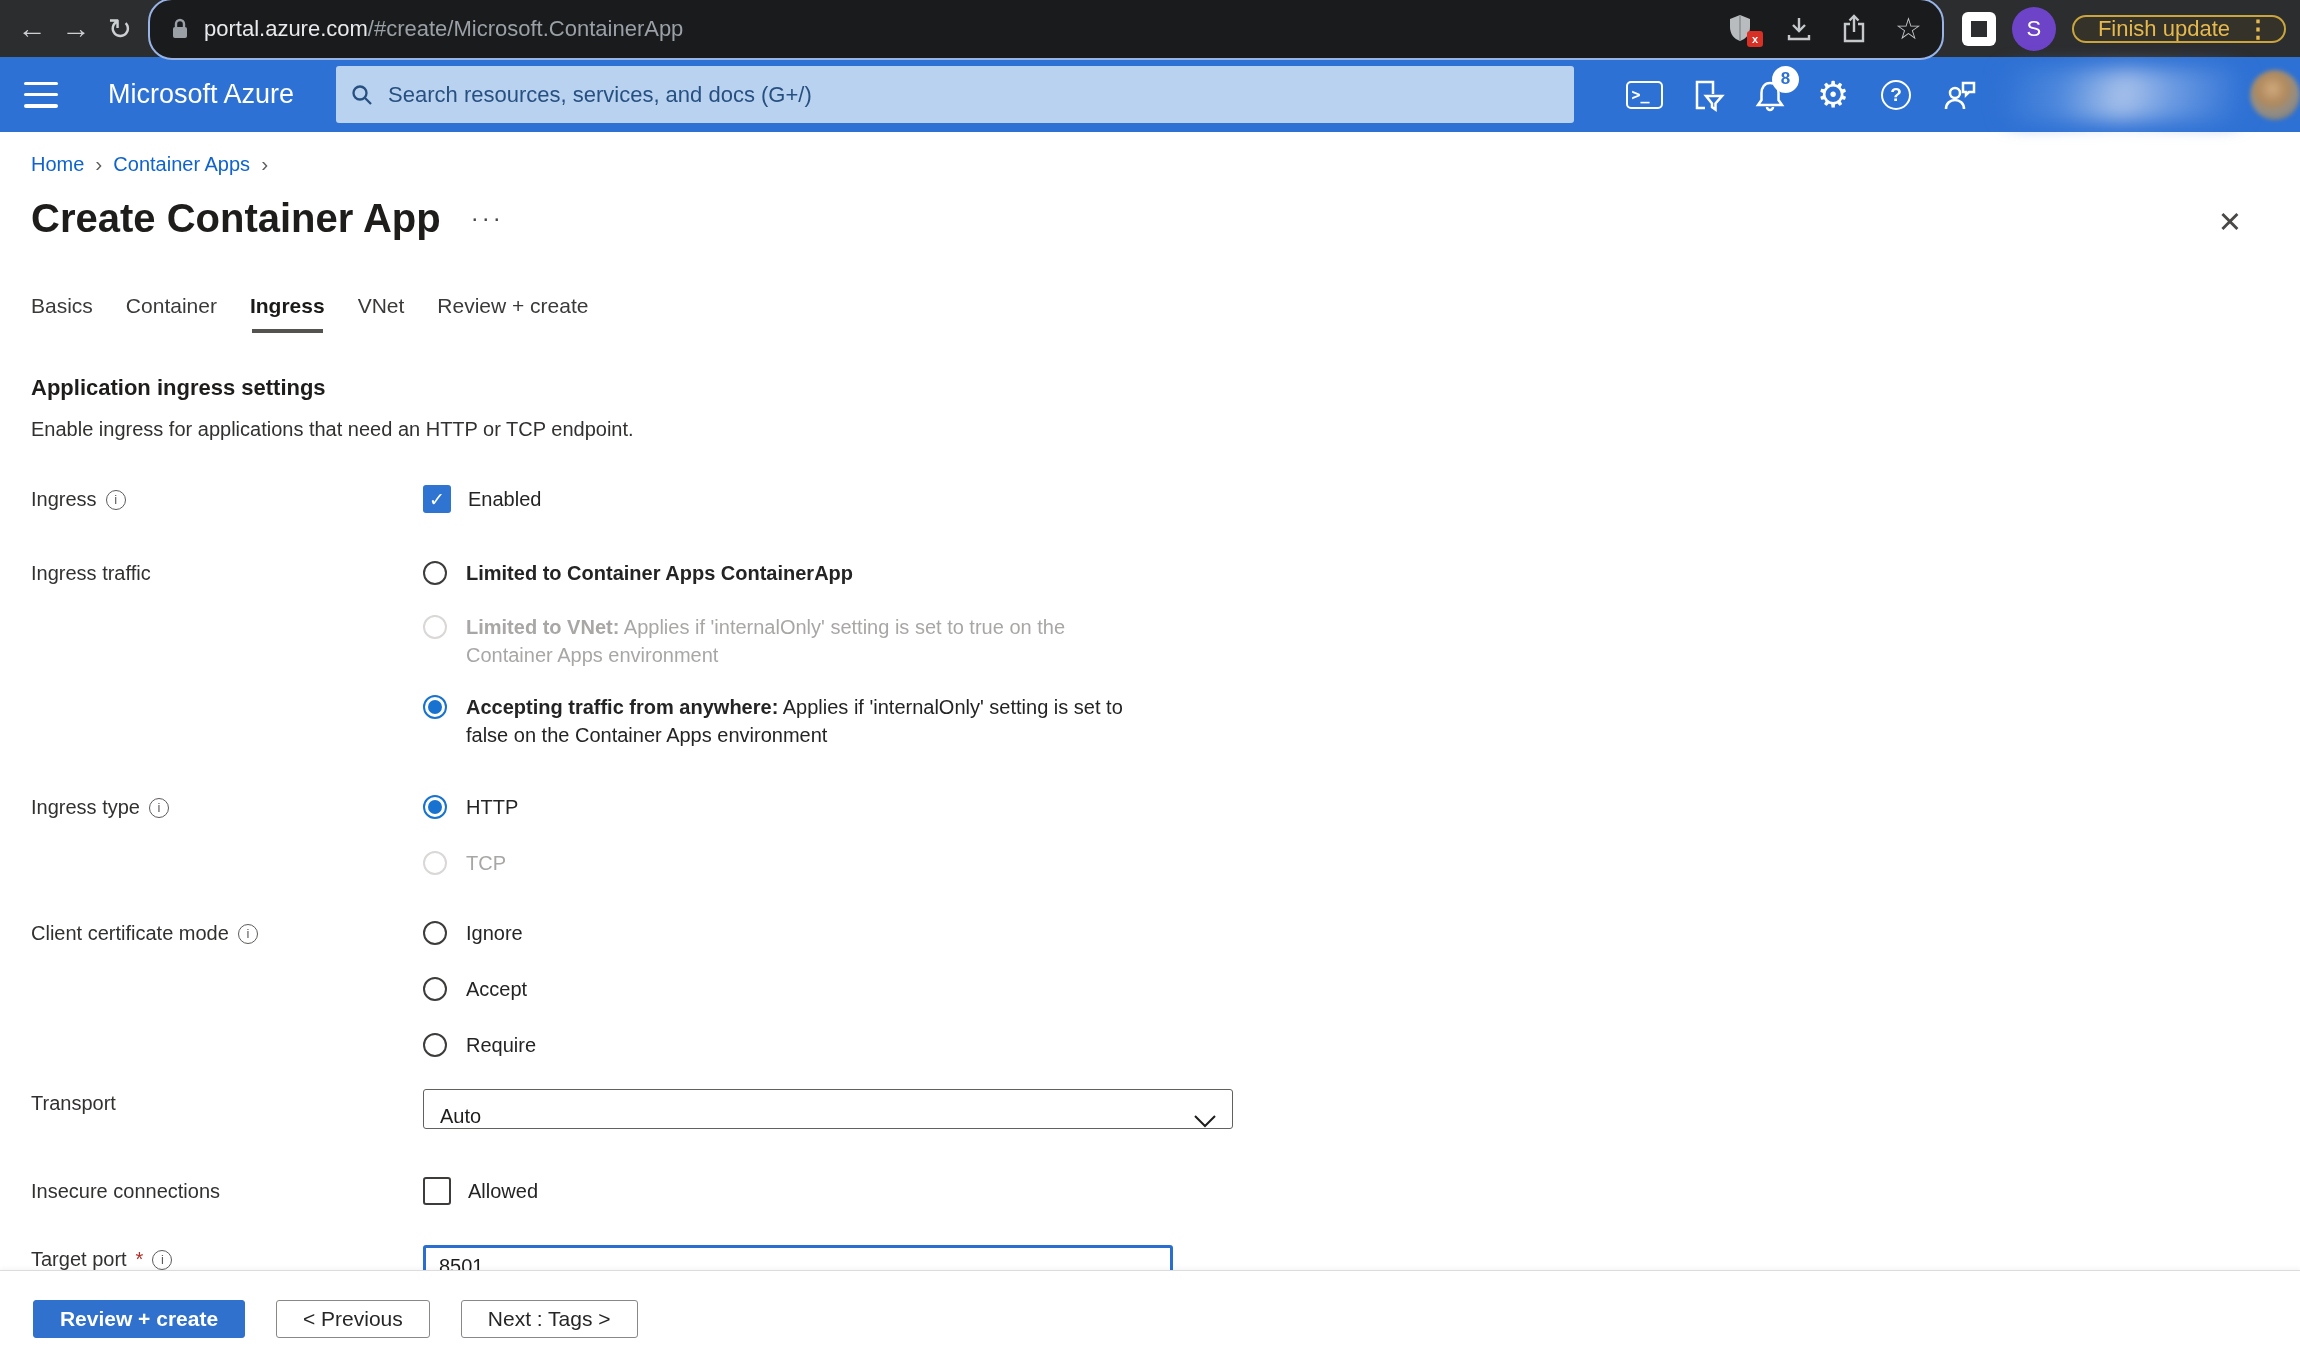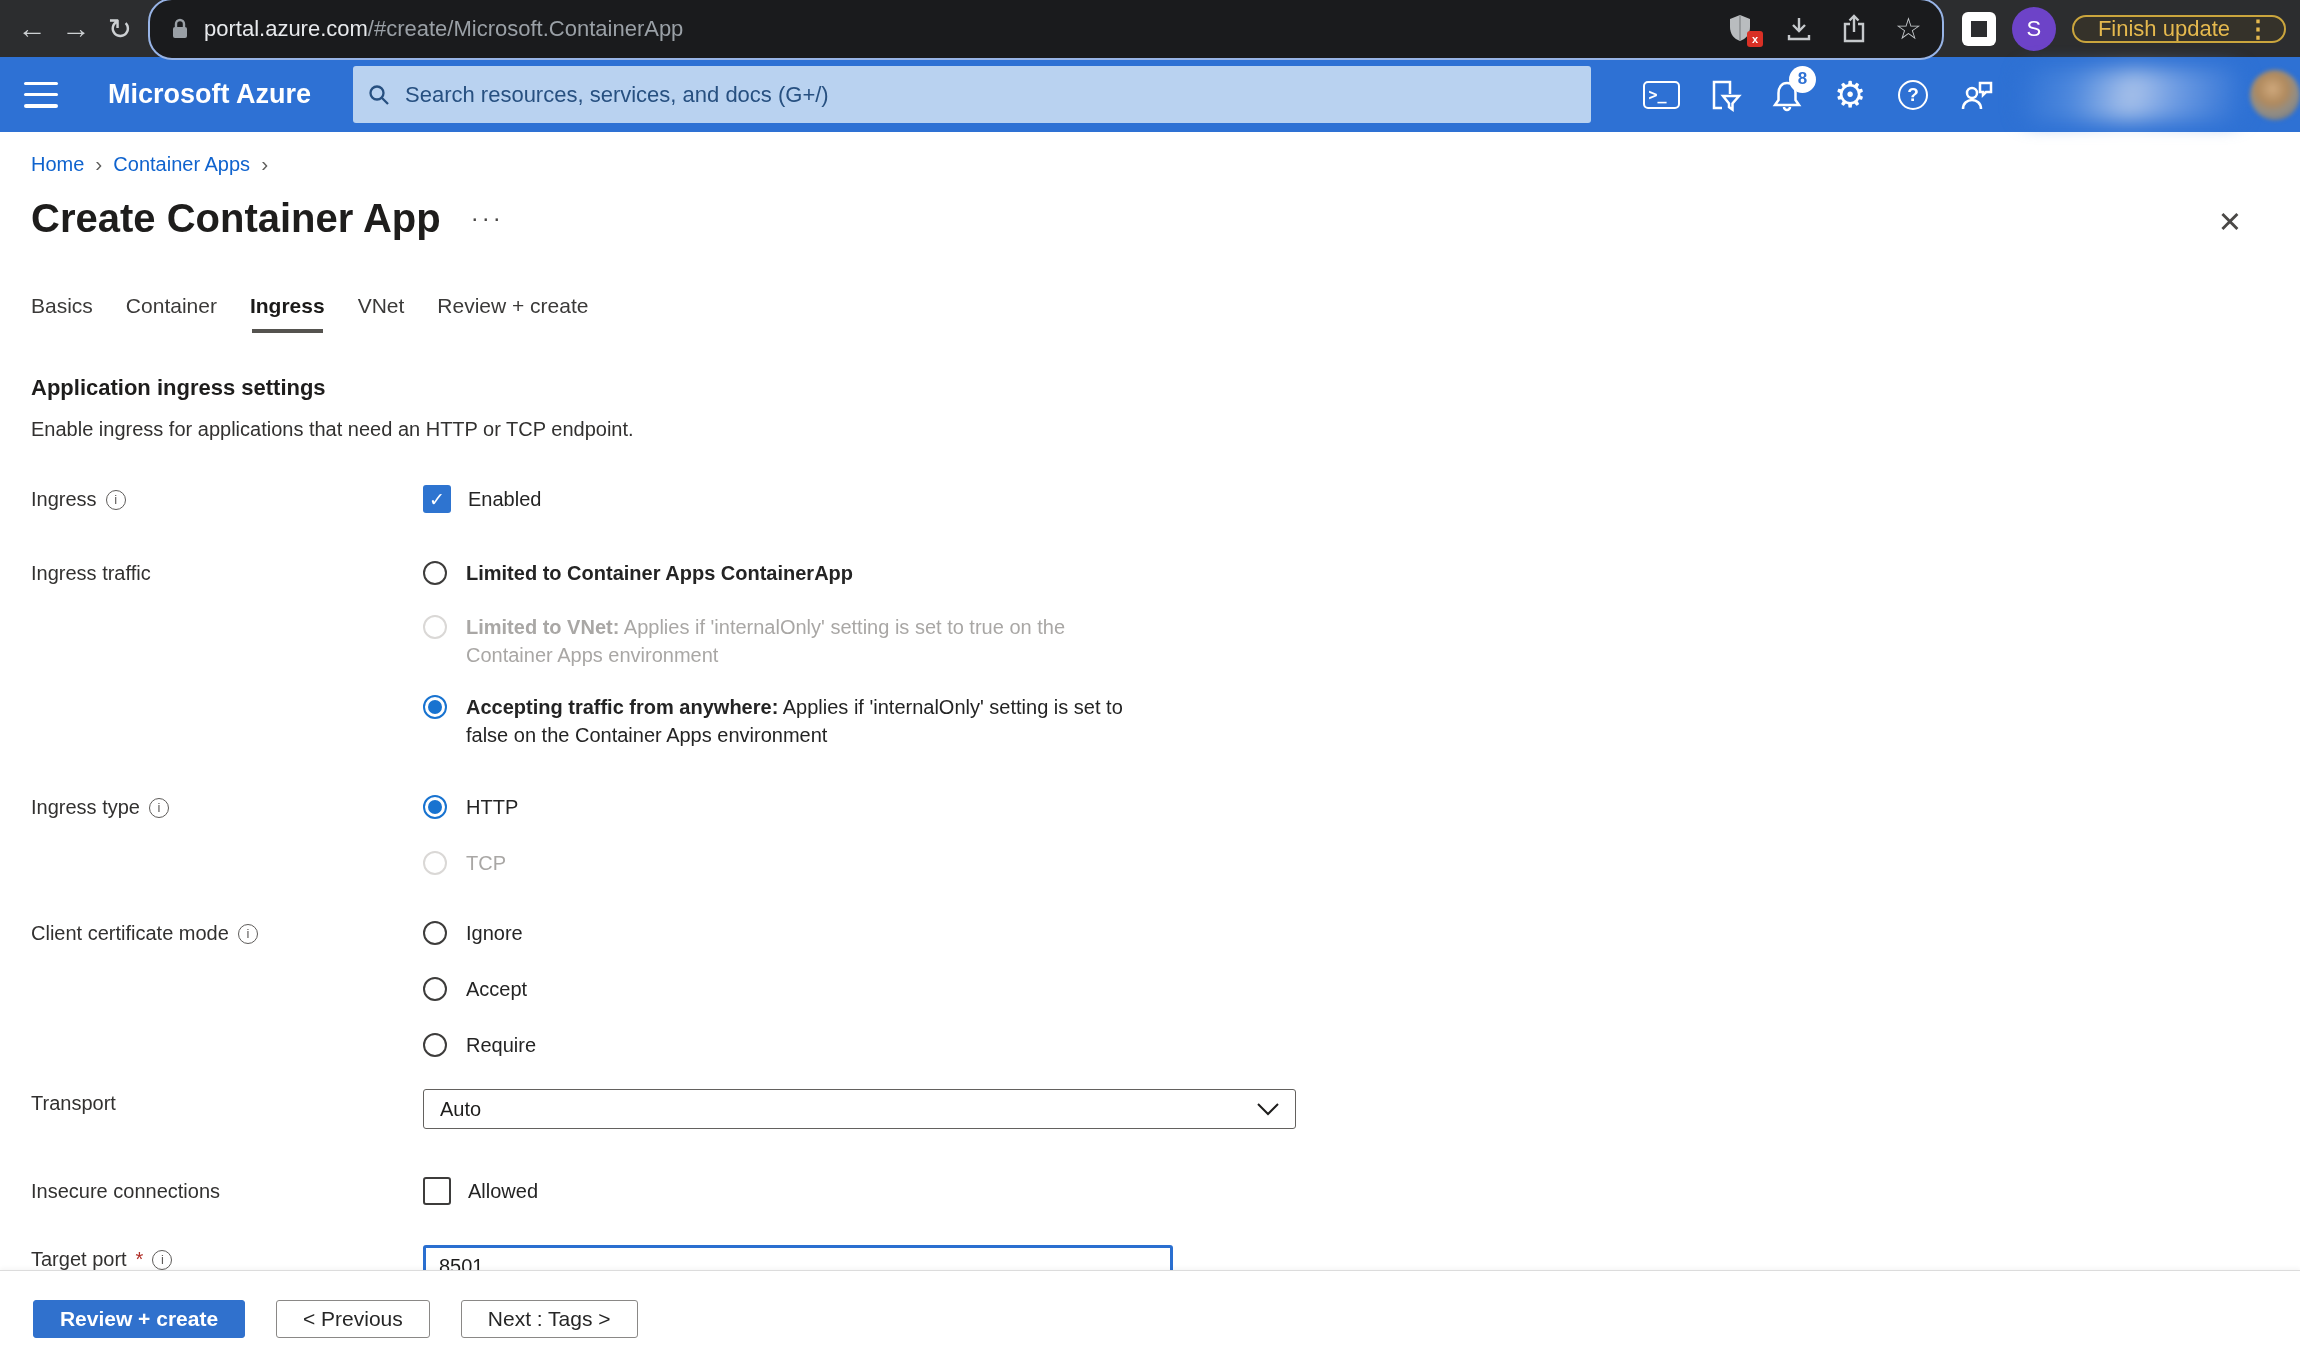--- a/index.html
+++ b/index.html
@@ -51,21 +51,21 @@
     display:flex; align-items:center; gap:16px; flex:none; cursor:pointer;
   }
   .kebab { font-size:24px; font-weight:bold; color:#e5b94e; }
 
   
   .azure-header {
     height:75px; background:#2e71d4; display:flex; align-items:center; padding:0 0 0 24px;
   }
   .hamburger { width:34px; height:26px; display:flex; flex-direction:column; justify-content:space-between; cursor:pointer; flex:none; }
   .hamburger span { height:3.5px; background:#fff; border-radius:2px; }
-  .brand { color:#fff; font-size:27px; font-weight:bold; margin-left:50px; white-space:nowrap; cursor:pointer; }
+  .brand { color:#fff; font-size:27px; font-weight:normal; margin-left:50px; white-space:nowrap; cursor:pointer; }
   .search-wrap {
     margin-left:42px; width:1238px; height:57px; background:#b9d2f0; border-radius:3px;
     display:flex; align-items:center; padding:0 14px; flex:none;
   }
   .search-wrap svg { flex:none; margin-right:12px; }
   .search-input {
     background:transparent; border:none; outline:none; width:100%;
     font-family:"Liberation Sans", sans-serif; font-size:22px; color:#275080;
   }
   .search-input::placeholder { color:#275080; opacity:1; }
@@ -132,22 +132,22 @@
   .radio.sel::after { content:""; position:absolute; inset:3px; border-radius:50%; background:#1873d0; }
   .radio.dis { border-color:#dad8d6; cursor:default; }
   .cb { width:28px; height:28px; border-radius:3px; flex:none; cursor:pointer; }
   .cb.checked { background:#2e74d0; color:#fff; font-size:19px; display:flex; align-items:center; justify-content:center; }
   .cb.unchecked { background:#fff; border:2px solid #3d3c3b; }
   .cb-row { display:flex; align-items:center; gap:17px; font-size:20px; color:#242424; }
 
   .vgap24 { height:24px; } .vgap26 { height:26px; } .vgap28 { height:28px; }
 
   .dropdown {
-    width:873px; height:40px; border:1px solid #63615e; border-radius:3px; background:#fff;
-    display:flex; align-items:center; justify-content:space-between; padding:0 16px;
+    width:810px; height:40px; border:1px solid #63615e; border-radius:3px; background:#fff;
+    display:flex; align-items:flex-end; justify-content:space-between; padding:0 16px;
     font-size:20px; color:#1e1d1c; cursor:pointer;
   }
   .text-input {
     width:750px; height:42px; border:3px solid #2a6fd0; border-radius:3px;
     padding:0 13px; font-family:"Liberation Sans", sans-serif; font-size:20px; color:#1e1d1c; outline:none;
   }
 
   .mb-ingress { margin-bottom:46px; }
   .mb-traffic { margin-bottom:44px; }
   .mb-type { margin-bottom:42px; }

